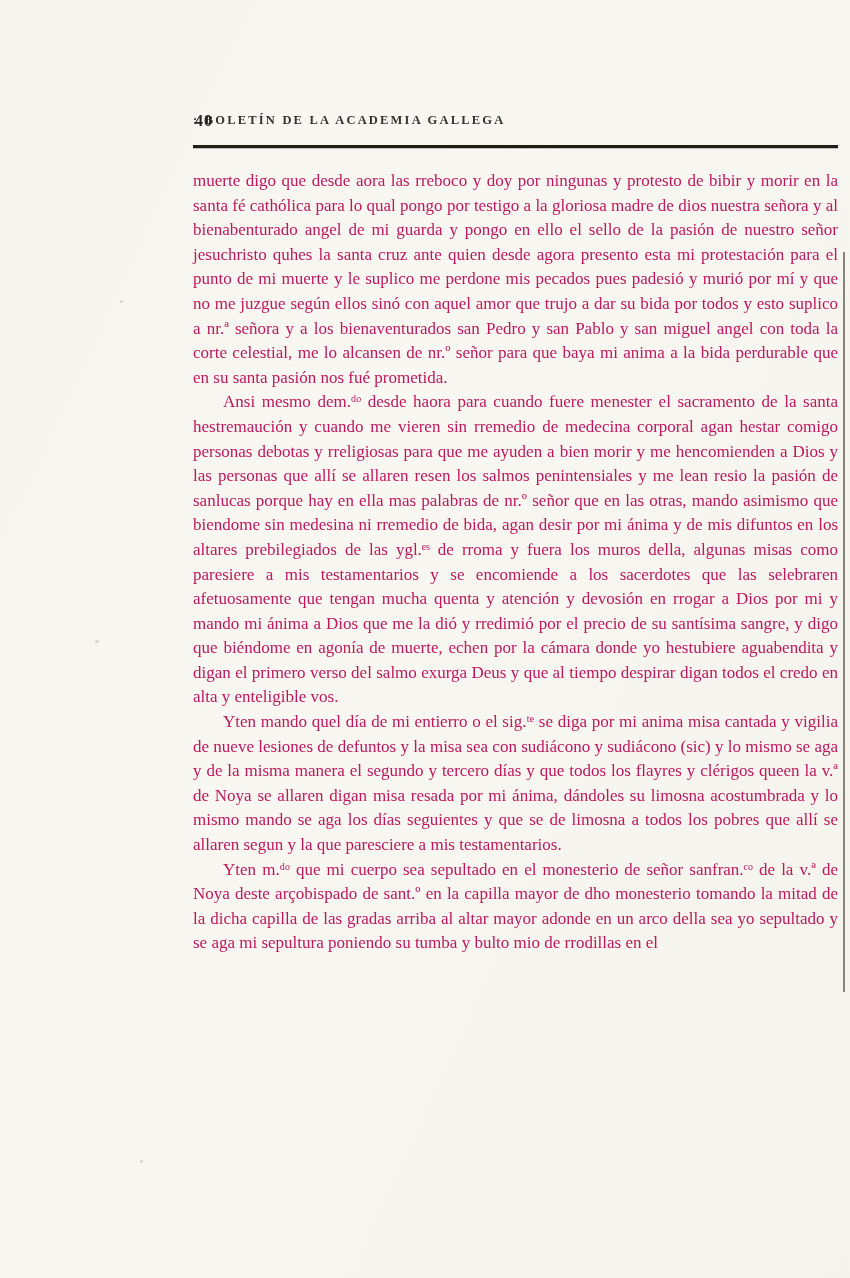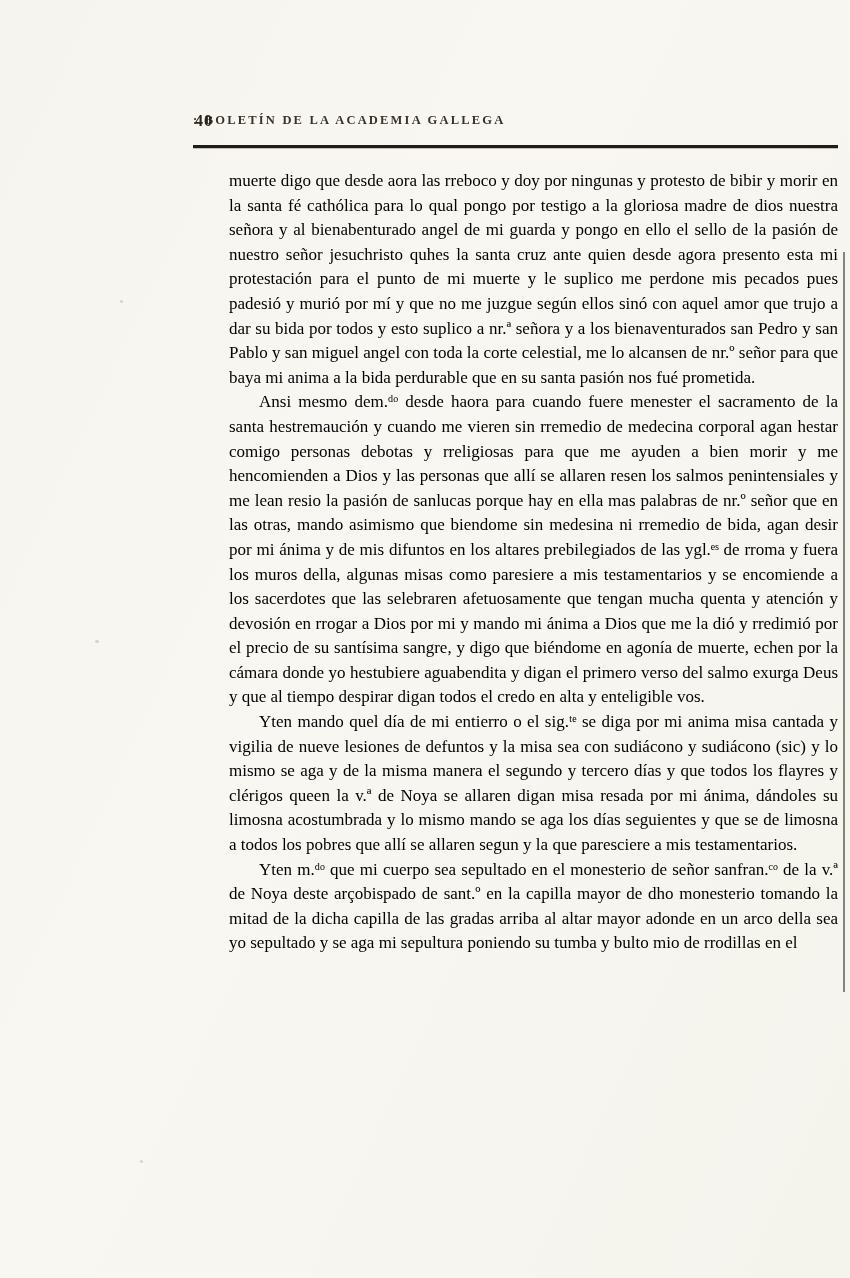--- a/index.html
+++ b/index.html
@@ -43,22 +43,21 @@
     height: 3px;
     background: #221c15;
     margin-top: 9px;
     box-shadow: 0 1px 0 rgba(34,28,21,0.25);
   }
   .text-body {
     margin-top: 21px;
     font-size: 17px;
     line-height: 24.6px;
     text-align: justify;
-    color: #000000;
-    margin-left: 36px;
+    color: #be185d;
   }
   .text-body p {
     text-indent: 30px;
     margin: 0;
   }
   .text-body p.first {
     text-indent: 0;
   }
   .edge-line {
     position: absolute;

